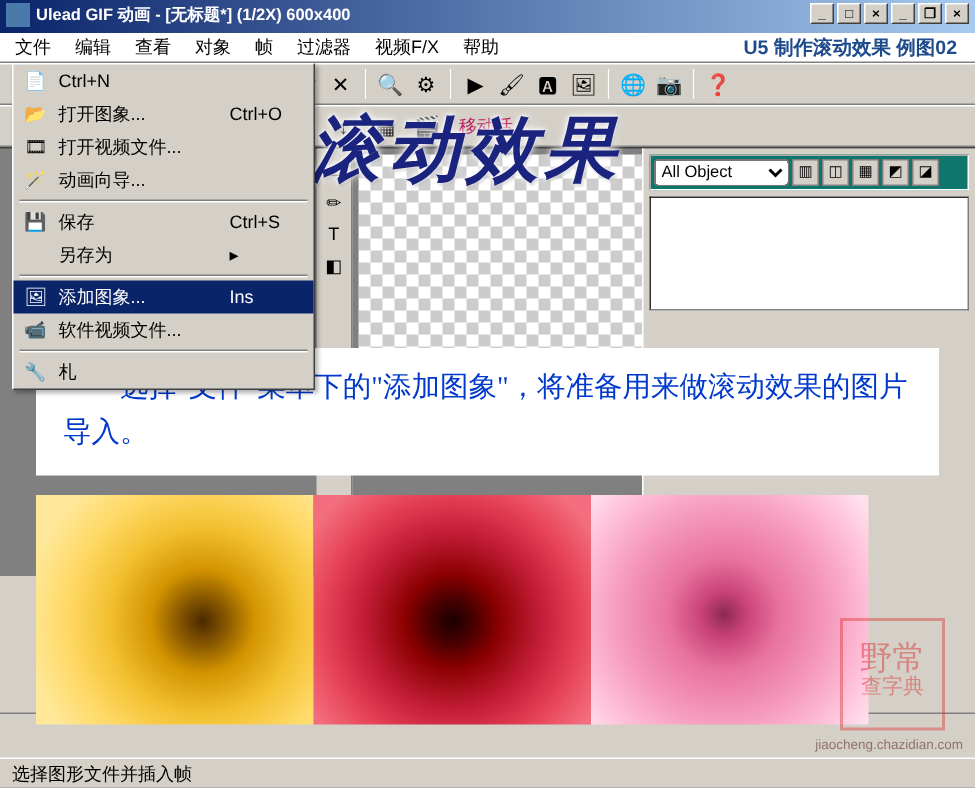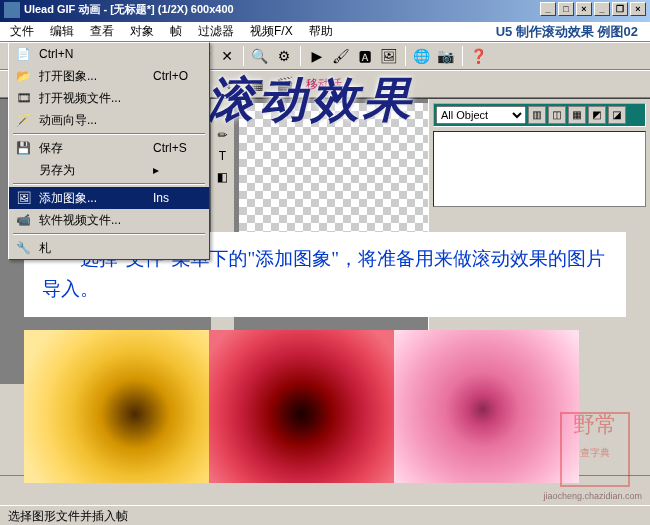--- a/index.html
+++ b/index.html
@@ -35,21 +35,21 @@
 .obj-ico{width:18px;height:18px;background:#d4d0c8;border:1px solid #808080;font-size:10px;text-align:center;line-height:16px}
 .obj-content{height:76px;background:#fff;border:1px inset #808080;margin-top:4px}
 .big-title{position:absolute;left:20px;top:68px;right:10px;font-family:"STXingkai","KaiTi",serif;font-size:48px;font-weight:bold;font-style:italic;color:#1a237e;text-shadow:0 0 3px #fff,0 0 6px #fff,1px 1px 2px rgba(0,0,0,0.3);z-index:50;letter-spacing:4px;white-space:nowrap}
 .instruction{position:absolute;left:24px;top:232px;right:24px;background:#fff;padding:12px 18px;font-family:"SimSun",serif;font-size:19px;color:#0039cb;line-height:1.6;z-index:30}
 .instruction p{text-indent:2em}
 .roses{position:absolute;left:24px;top:330px;display:flex;z-index:25}
 .rose{width:185px;height:153px}
 .rose.yellow{background:radial-gradient(circle at 60% 55%,#4a2800 0%,#8b5a00 12%,#d49400 25%,#f2c030 45%,#ffd966 65%,#ffe89a 85%)}
 .rose.red{background:radial-gradient(circle at 50% 55%,#1a0000 0%,#4a0000 12%,#8b0000 25%,#c41e3a 48%,#e8465a 70%,#f26d7d 88%)}
 .rose.pink{background:radial-gradient(circle at 48% 52%,#8b2a50 0%,#c94277 12%,#e8739e 30%,#f598bc 55%,#ffc0d9 78%,#ffe0ec 95%)}
-.watermark{position:absolute;right:20px;bottom:38px;width:70px;height:75px;border:2px solid rgba(220,40,40,0.4);z-index:60;font-size:22px;color:rgba(220,40,40,0.45);font-family:Liberation Sans, sans-serif;text-align:center;padding-top:0;line-height:1}
+.watermark{position:absolute;right:20px;bottom:38px;width:70px;height:75px;border:2px solid rgba(220,40,40,0.4);z-index:60;font-size:22px;color:rgba(220,40,40,0.45);font-family:Liberation Mono, monospace;text-align:center;padding-top:16px;line-height:1}
 .site{position:absolute;right:8px;bottom:24px;font-size:9px;color:rgba(100,50,50,0.6);z-index:61}
 .statusbar{position:absolute;left:0;bottom:0;right:0;height:20px;background:#d4d0c8;border-top:1px solid #fff;display:flex;align-items:flex-end;padding:0 8px;font-size:12px}
 .botbar{position:absolute;left:0;bottom:20px;right:0;height:30px;background:#d4d0c8;border-top:1px solid #808080}
 </style>
 </head>
 <body>
 
 <div class="titlebar">
   <div class="titlebar-icon"></div>
   <div class="titlebar-text">Ulead GIF 动画 - [无标题*] (1/2X) 600x400</div>
@@ -190,20 +190,20 @@
 </div>
 
 <div class="roses">
   <div class="rose yellow"></div>
   <div class="rose red"></div>
   <div class="rose pink"></div>
 </div>
 
 <div class="watermark">
   <div>野常</div>
-  <div style="font-size:10px;margin-top:12px">查字典</div>
+  <div style="font-size:14px;margin-top:0">查字典</div>
 </div>
 <div class="site">jiaocheng.chazidian.com</div>
 
 <div class="botbar"></div>
 <div class="statusbar">
   <span>选择图形文件并插入帧</span>
 </div>
 
 </body></html>

